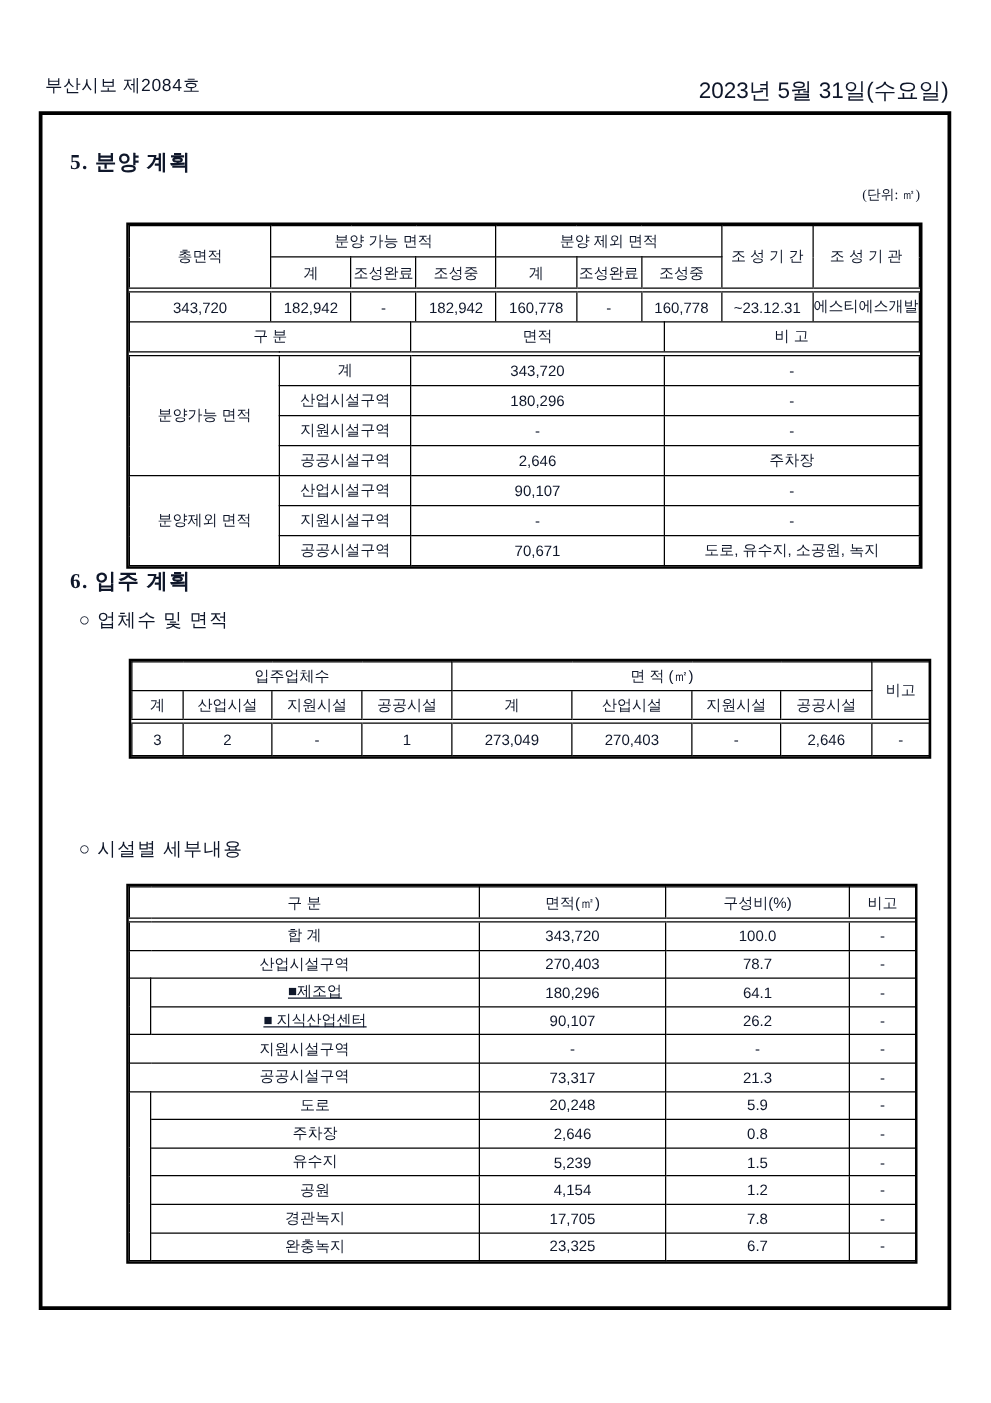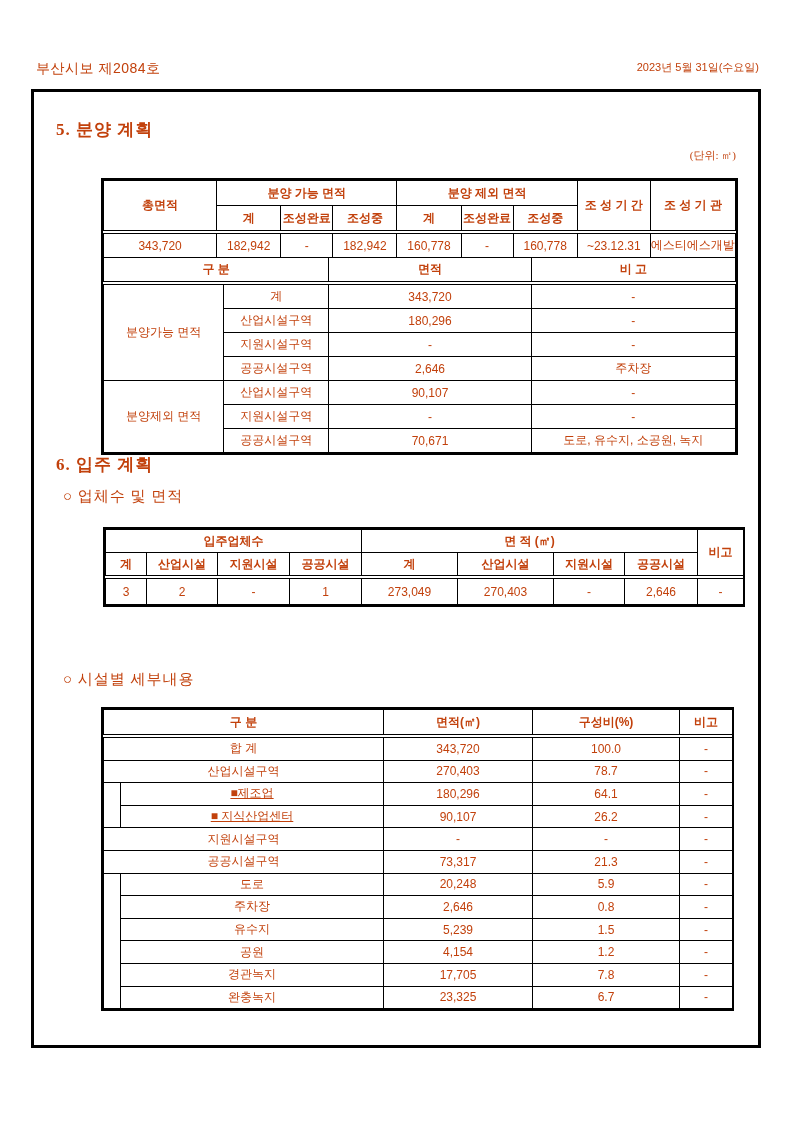--- a/index.html
+++ b/index.html
@@ -1,35 +1,35 @@
 <!DOCTYPE html>
 <html><head>
 <meta charset="utf-8">
 <style>
   html,body{margin:0;padding:0;background:#fff;}
   .page{position:relative;width:793px;height:1122px;background:#ffffff;
-        font-family:"Liberation Sans",sans-serif;color:#c2410c;overflow:hidden;}
+        font-family:"Liberation Sans",sans-serif;color:#0f172a;overflow:hidden;}
   .abs{position:absolute;}
   .hdr-left{left:36px;top:60px;font-size:14px;letter-spacing:.5px;}
-  .hdr-right{right:34px;top:60px;font-size:11px;}
+  .hdr-right{right:34px;top:60px;font-size:18px;}
   .frame{left:31px;top:89px;width:730px;height:959px;border:3px solid #000;box-sizing:border-box;}
   .sec-title{font-family:"Liberation Serif",serif;font-weight:bold;font-size:17px;letter-spacing:1px;}
   .t5{left:56px;top:118px;}
   .t6{left:56px;top:453px;}
   .unit{right:57px;top:148px;font-family:"Liberation Serif",serif;font-size:11px;}
   .subsec{font-family:"Liberation Serif",serif;font-size:15px;letter-spacing:1px;}
   .sub1{left:63px;top:487px;}
   .sub2{left:63px;top:670px;}
   .footnote{left:88px;top:621px;font-family:"Liberation Serif",serif;font-size:11px;letter-spacing:.5px;}
 
   .tbl{position:absolute;border:2px solid #000;box-sizing:border-box;background:#fff;}
   .tbl table{border-collapse:collapse;table-layout:fixed;width:100%;}
   .tbl td{border:1px solid #000;text-align:center;vertical-align:middle;
           font-size:12px;padding:0;height:23px;overflow:hidden;white-space:nowrap;}
-  .b{font-weight:bold;margin-top:20px;}
+  .b{font-weight:normal;margin-top:20px;}
   .pre{white-space:pre-line;line-height:1.25;}
   .dbl{border-bottom:4px double #000 !important;}
   .sm{font-size:9px;}
   .l{text-align:left;}
   .r{text-align:right;padding-right:12px;}
   .ind13{padding-left:13px;}
   .ind5{padding-left:5px;}
   .ind4{padding-left:4px;text-decoration:underline;}
 
   .w-t1{left:101px;top:178px;width:637px;}

